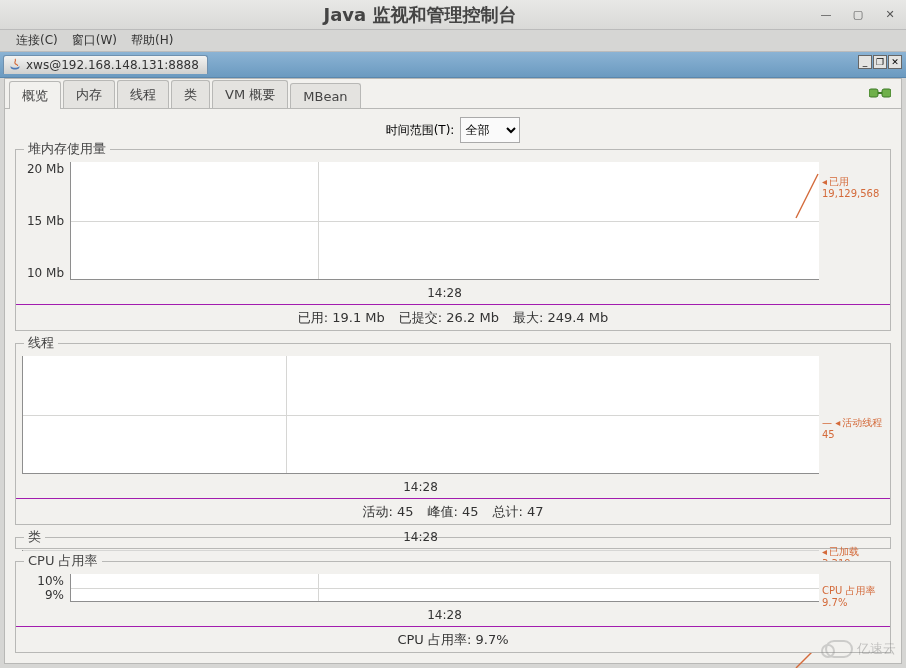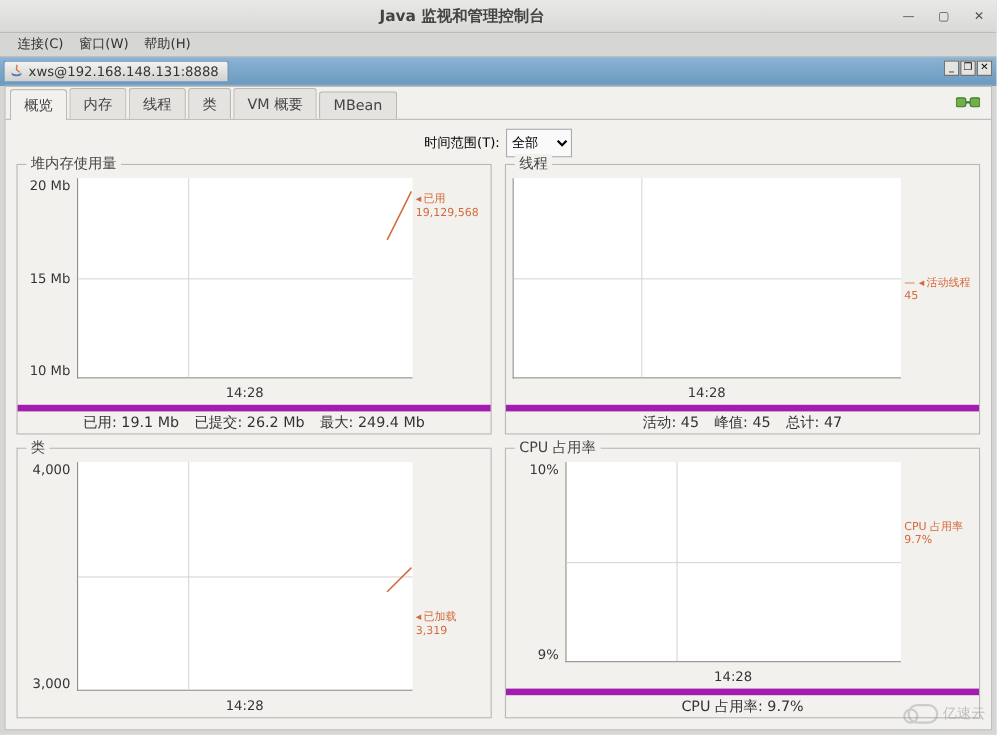--- a/index.html
+++ b/index.html
@@ -13,21 +13,21 @@
   position: relative;
 }
 .titlebar {
   height: 30px;
   display: flex;
   align-items: center;
   background: linear-gradient(#e8e8e6,#d9d9d7);
   border-bottom: 1px solid #bbb;
 }
 .title-left { width:30px; }
-.window-title { flex:1; text-align:center; font-weight:bold; color:#444; font-size:14px;}
+.window-title { flex:1; text-align:center; font-weight:bold; color:#444; font-size:18px;}
 .win-ctrl { width:20px; height:20px; display:inline-flex; align-items:center; justify-content:center; margin:0 6px; color:#555; font-size:11px; cursor:pointer;}
 .menubar {
   height:22px; display:flex; align-items:center; gap:14px; padding:0 16px;
   border-bottom:1px solid #bbb;
 }
 .menubar span { color:#333; cursor:pointer; }
 .mdi-tabbar {
   height:26px;
   background: linear-gradient(#8bb3d4,#6b9ac0);
   display:flex; align-items:center; padding:2px 3px; position:relative;
@@ -53,34 +53,34 @@
 .tab-row{
   display:flex; align-items:flex-end; height:30px; padding:0 4px; border-bottom:1px solid #b8b8b6;
   position:relative;
 }
 .tab { padding:5px 12px 4px; border:1px solid #b8b8b6; border-bottom:none; border-radius:3px 3px 0 0;
   background:#e4e3e0; margin-right:2px; color:#444; cursor:pointer; font-size:13px;}
 .tab.active { background:#f2f1ee; position:relative; top:1px;}
 .conn-icon { position:absolute; right:10px; top:6px; }
 .time-row { display:flex; align-items:center; justify-content:center; gap:6px; padding:8px 0 6px;}
 .time-row select { height:26px; width:60px; border:1px solid #aaa; background:#fafafa; font-size:12px;}
-.charts { position:absolute; top:70px; left:10px; right:10px; bottom:10px; display:grid; grid-template-columns:1fr 1fr; grid-template-rows:1fr 1fr; gap:12px; }
+.charts { position:absolute; top:70px; left:10px; right:10px; bottom:10px; display:grid; grid-template-columns:1fr; grid-template-rows:1fr 1fr; gap:12px; }
 .panel { border:1px solid #b8b8b6; background:#f2f1ee; display:flex; flex-direction:column; position:relative;}
 .panel-title { position:absolute; top:-10px; left:8px; background:#f2f1ee; padding:0 4px; color:#444; font-size:13px;}
 .plotwrap { flex:1; display:flex; padding:8px 6px 2px 6px;}
 .yaxis { width:48px; display:flex; flex-direction:column; justify-content:space-between; align-items:flex-end; padding:4px 6px 22px 0; color:#333; font-size:12px;}
 .plot { flex:1; position:relative; }
 .plotbox { border-left:1px solid #8e8e8e; border-bottom:1px solid #8e8e8e; position:absolute; top:4px; left:0; right:65px; bottom:22px; background:#fff;}
 .plotbox::before{content:"";position:absolute;left:0;right:0;top:50%;border-top:1px solid #d6d6d4;}
 .plotbox::after{content:"";position:absolute;top:0;bottom:0;left:33%;border-left:1px solid #d6d6d4;}
 .xlabel { position:absolute; bottom:2px; left:0; right:65px; text-align:center; color:#333; font-size:12px;}
 .legend { position:absolute; right:0; width:62px; font-size:10px; color:#d46a3a; line-height:1.2;}
 .legend.top { top:18px; } .legend.mid { top:45%; }
 .legend .arrow{color:#d46a3a; margin-right:2px;}
-.summary { height:26px; border-top:6px solid #a21caf; display:flex; align-items:center; justify-content:center; gap:14px; color:#333; font-size:13px;}
+.summary { height:26px; border-top:1px solid #a21caf; display:flex; align-items:center; justify-content:center; gap:14px; color:#333; font-size:13px;}
 .line-heap{ position:absolute; width:30px; height:40px; right:-3px; top:6px; }
 .line-heap svg, .line-class svg { overflow:visible;}
 .line-class{ position:absolute; width:30px; height:40px; right:-3px; top:92px;}
 .watermark { position:fixed; right:10px; bottom:10px; opacity:0.35; font-size:13px; color:#666; display:flex; align-items:center; gap:4px; pointer-events:none;}
 .watermark .logo{ width:28px;height:18px; border:2px solid #888; border-radius:10px; position:relative;}
 .watermark .logo::before{content:"";position:absolute;width:10px;height:10px;border:2px solid #888;border-radius:50%;left:-6px;top:2px;}
 </style>
 </head>
 <body>
 
@@ -178,24 +178,20 @@
       <div class="summary">
         <span><span>活动:</span> <span>45</span></span>
         <span><span>峰值:</span> <span>45</span></span>
         <span><span>总计:</span> <span>47</span></span>
       </div>
     </div>
 
     <div class="panel">
       <span class="panel-title">类</span>
       <div class="plotwrap">
-        <div class="yaxis">
-          <span>4,000</span>
-          <span>3,000</span>
-        </div>
         <div class="plot">
           <div class="plotbox">
              <div class="line-class"><svg width="30" height="30">
                   <line x1="4" y1="26" x2="26" y2="4" stroke="#d46a3a" stroke-width="1.4"></line>
                 </svg></div>
           </div>
           <div class="legend" style="top:60%">
             <span class="arrow">◂</span><span>已加载</span><br>
             <span>3,319</span>
           </div>

